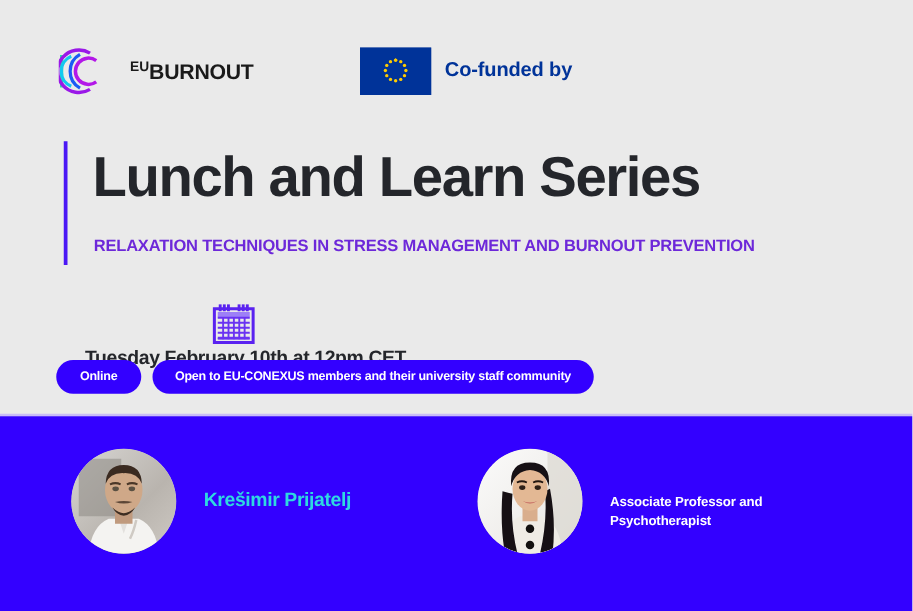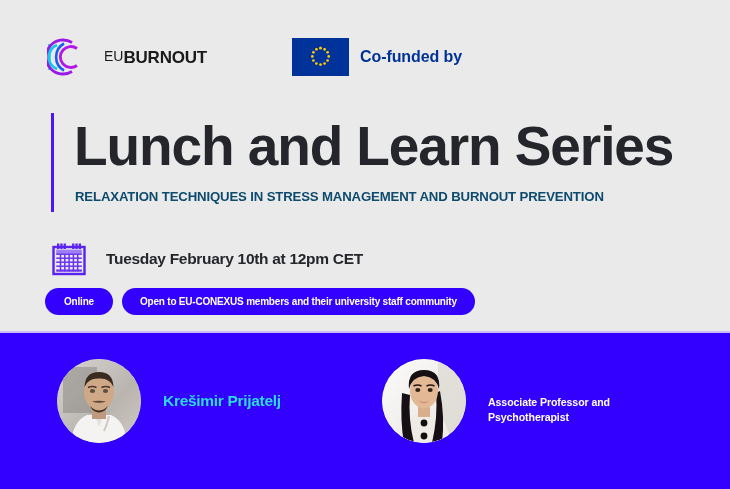--- a/index.html
+++ b/index.html
@@ -15,45 +15,45 @@
   .top-section { position:absolute; left:0; top:0; width:730px; height:333px; background:#eaeaea; }
 
   .logo-row { position:absolute; left:47px; top:36px; display:flex; align-items:center; }
 
   .conexus-logo { display:flex; align-items:center; }
   .conexus-mark { width:48px; height:42px; position:relative; flex:none; }
   .conexus-wordmark {
     margin-left:9px; font-size:17px; font-weight:bold; color:#1a1a1a;
     letter-spacing:-0.2px; line-height:1; display:flex; align-items:flex-start;
   }
-  .conexus-wordmark .sup { font-size:14px; font-weight:normal; position:relative; top:0px; letter-spacing:0; }
+  .conexus-wordmark .sup { font-size:11px; font-weight:bold; position:relative; top:0px; letter-spacing:0; }
 
   .eu-badge { display:flex; align-items:center; margin-left:85px; }
   .eu-flag { width:57px; height:38px; background:#003399; flex:none; position:relative; }
   .eu-text {
     margin-left:11px; font-size:16px; font-weight:bold; color:#003399;
     line-height:1.32; letter-spacing:-0.1px;
   }
 
   
   .accent-bar { position:absolute; left:51px; top:113px; width:3px; height:99px; background:#4b17f5; }
 
   .title {
     position:absolute; left:74px; top:118px;
-    font-size:55px; font-weight:bold; color:#24262b;
+    font-size:45px; font-weight:bold; color:#24262b;
     letter-spacing:-1.1px; line-height:1.05; white-space:nowrap;
   }
   .subtitle {
     position:absolute; left:75px; top:189px;
-    font-size:13.2px; font-weight:bold; color:#0c4a6e;
+    font-size:13.2px; font-weight:bold; color:#6d28d9;
     letter-spacing:-0.15px; white-space:nowrap;
   }
 
   
-  .date-row { position:absolute; left:50px; top:240px; display:flex; align-items:center; }
+  .date-row { position:absolute; left:50px; top:240px; display:flex; align-items:center;flex-direction:column; }
   .cal-icon { width:38px; height:38px; position:relative; flex:none; }
   .date-text {
     margin-left:18px; font-size:15.5px; font-weight:bold; color:#24262b;
     letter-spacing:-0.3px; white-space:nowrap;
   }
 
   
   .pill-row { position:absolute; left:45px; top:288px; display:flex; align-items:center; gap:9px; }
   .pill {
     background:#3300ff; color:#ffffff; border-radius:17px;

